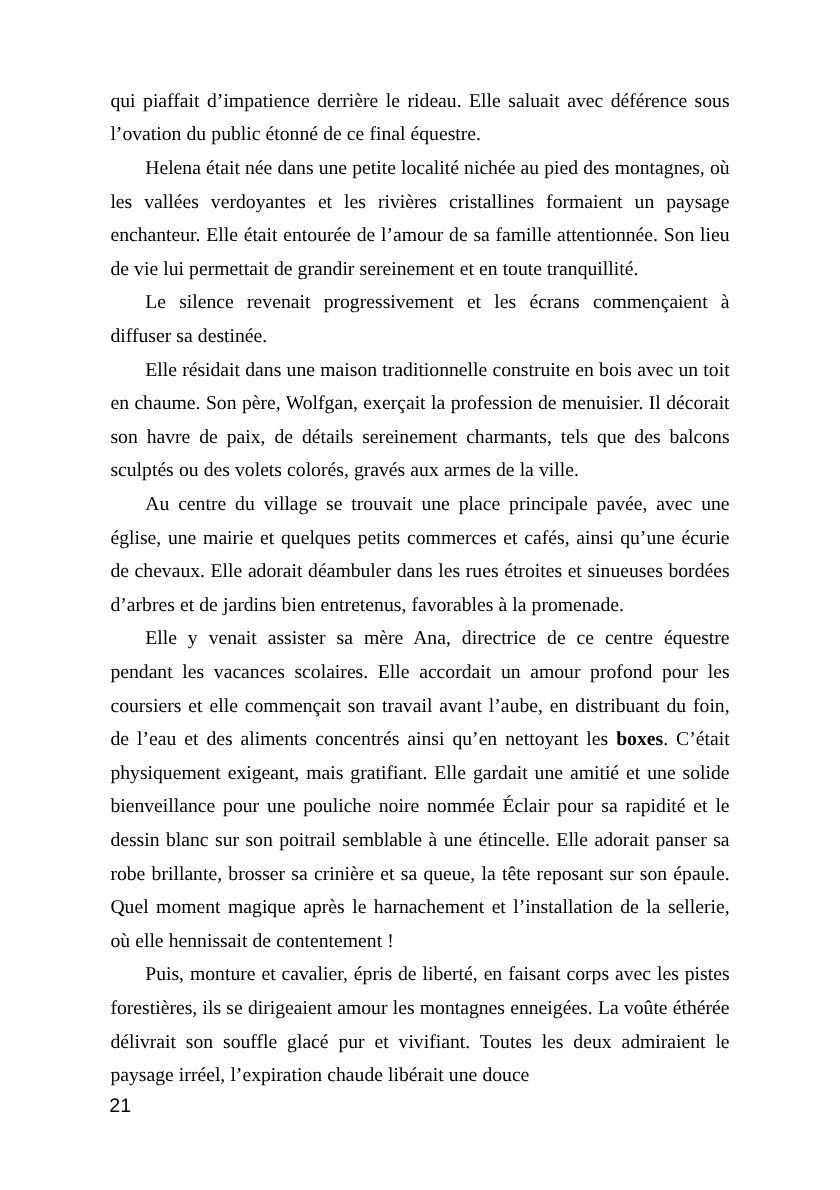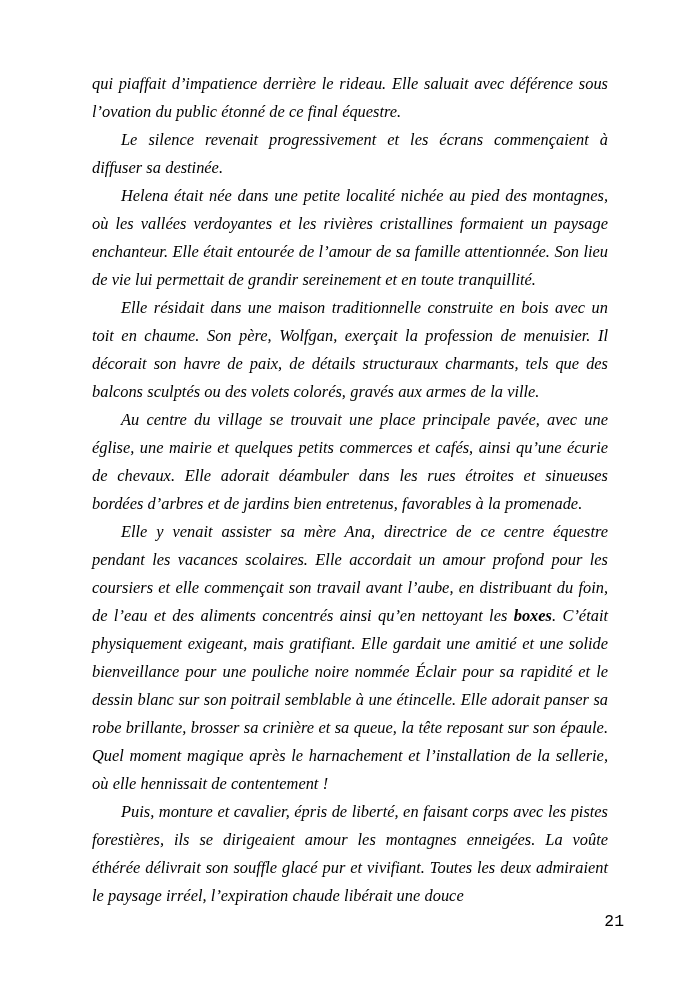--- a/index.html
+++ b/index.html
@@ -17,21 +17,20 @@
     background: #ffffff;
     box-sizing: border-box;
     overflow: hidden;
   }
 
   .text-block {
     position: absolute;
     left: 92px;
     top: 70px;
     width: 516px;
-    font-style: italic;
   }
 
   .para {
     font-family: "Liberation Serif", "DejaVu Serif", serif;
     font-size: 16.4px;
     line-height: 28px;
     color: #000000;
     text-align: justify;
     text-justify: inter-word;
     margin: 0;
@@ -45,40 +44,39 @@
   .para.no-indent {
     text-indent: 0;
   }
 
   .para b {
     font-weight: bold;
   }
 
   .page-number {
     position: absolute;
-    left: 108px;
+    left: 91px;
     top: 912px;
     width: 516px;
-    text-align: right;
-    font-family: Liberation Mono, monospace;
+    font-family: Liberation Sans, sans-serif;
     font-size: 16.4px;
     line-height: 20px;
     color: #000000;
   }
 </style>
 </head>
 <body>
 
 <div class="page">
 
   <div class="text-block">
       <p class="para no-indent"><span>qui piaffait d’impatience derrière le rideau. Elle saluait avec déférence sous l’ovation du public étonné de ce final équestre.</span></p>
+      <p class="para"><span>Helena était née dans une petite localité nichée au pied des montagnes, où les vallées verdoyantes et les rivières cristallines formaient un paysage enchanteur. Elle était entourée de l’amour de sa famille attentionnée. Son lieu de vie lui permettait de grandir sereinement et en toute tranquillité.</span></p>
       <p class="para"><span>Le silence revenait progressivement et les écrans commençaient à diffuser sa destinée.</span></p>
-      <p class="para"><span>Helena était née dans une petite localité nichée au pied des montagnes, où les vallées verdoyantes et les rivières cristallines formaient un paysage enchanteur. Elle était entourée de l’amour de sa famille attentionnée. Son lieu de vie lui permettait de grandir sereinement et en toute tranquillité.</span></p>
-      <p class="para"><span>Elle résidait dans une maison traditionnelle construite en bois avec un toit en chaume. Son père, Wolfgan, exerçait la profession de menuisier. Il décorait son havre de paix, de détails structuraux charmants, tels que des balcons sculptés ou des volets colorés, gravés aux armes de la ville.</span></p>
+      <p class="para"><span>Elle résidait dans une maison traditionnelle construite en bois avec un toit en chaume. Son père, Wolfgan, exerçait la profession de menuisier. Il décorait son havre de paix, de détails sereinement charmants, tels que des balcons sculptés ou des volets colorés, gravés aux armes de la ville.</span></p>
       <p class="para"><span>Au centre du village se trouvait une place principale pavée, avec une église, une mairie et quelques petits commerces et cafés, ainsi qu’une écurie de chevaux. Elle adorait déambuler dans les rues étroites et sinueuses bordées d’arbres et de jardins bien entretenus, favorables à la promenade.</span></p>
       <p class="para"><span>Elle y venait assister sa mère Ana, directrice de ce centre équestre pendant les vacances scolaires. Elle accordait un amour profond pour les coursiers et elle commençait son travail avant l’aube, en distribuant du foin, de l’eau et des aliments concentrés ainsi qu’en nettoyant les </span><b>boxes</b><span>. C’était physiquement exigeant, mais gratifiant. Elle gardait une amitié et une solide bienveillance pour une pouliche noire nommée Éclair pour sa rapidité et le dessin blanc sur son poitrail semblable à une étincelle. Elle adorait panser sa robe brillante, brosser sa crinière et sa queue, la tête reposant sur son épaule. Quel moment magique après le harnachement et l’installation de la sellerie, où elle hennissait de contentement !</span></p>
       <p class="para"><span>Puis, monture et cavalier, épris de liberté, en faisant corps avec les pistes forestières, ils se dirigeaient amour les montagnes enneigées. La voûte éthérée délivrait son souffle glacé pur et vivifiant. Toutes les deux admiraient le paysage irréel, l’expiration chaude libérait une douce</span></p>
     </div>
 
   <div class="page-number">21</div>
 
 </div>
 
 </body></html>

